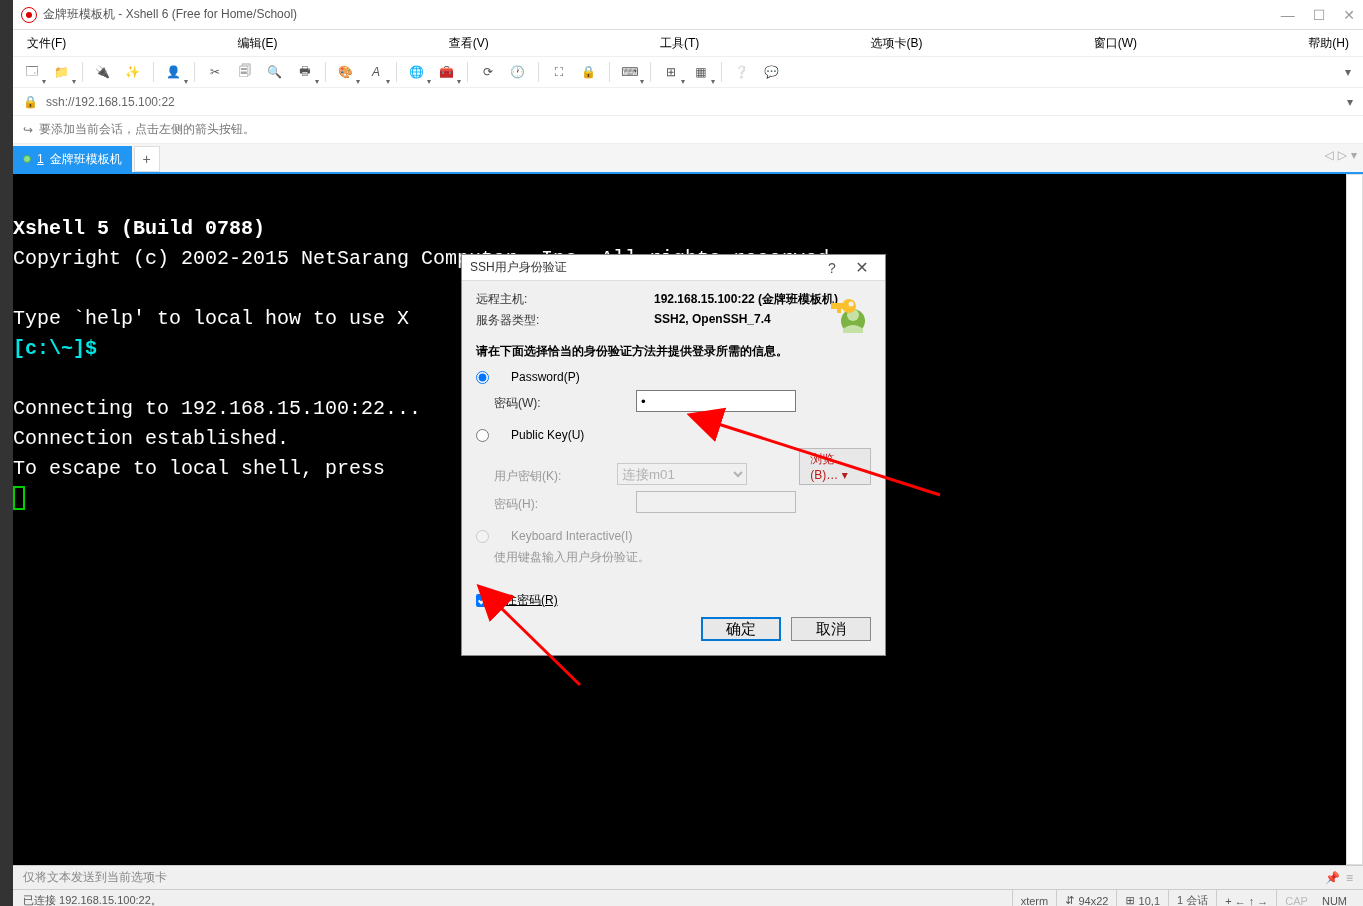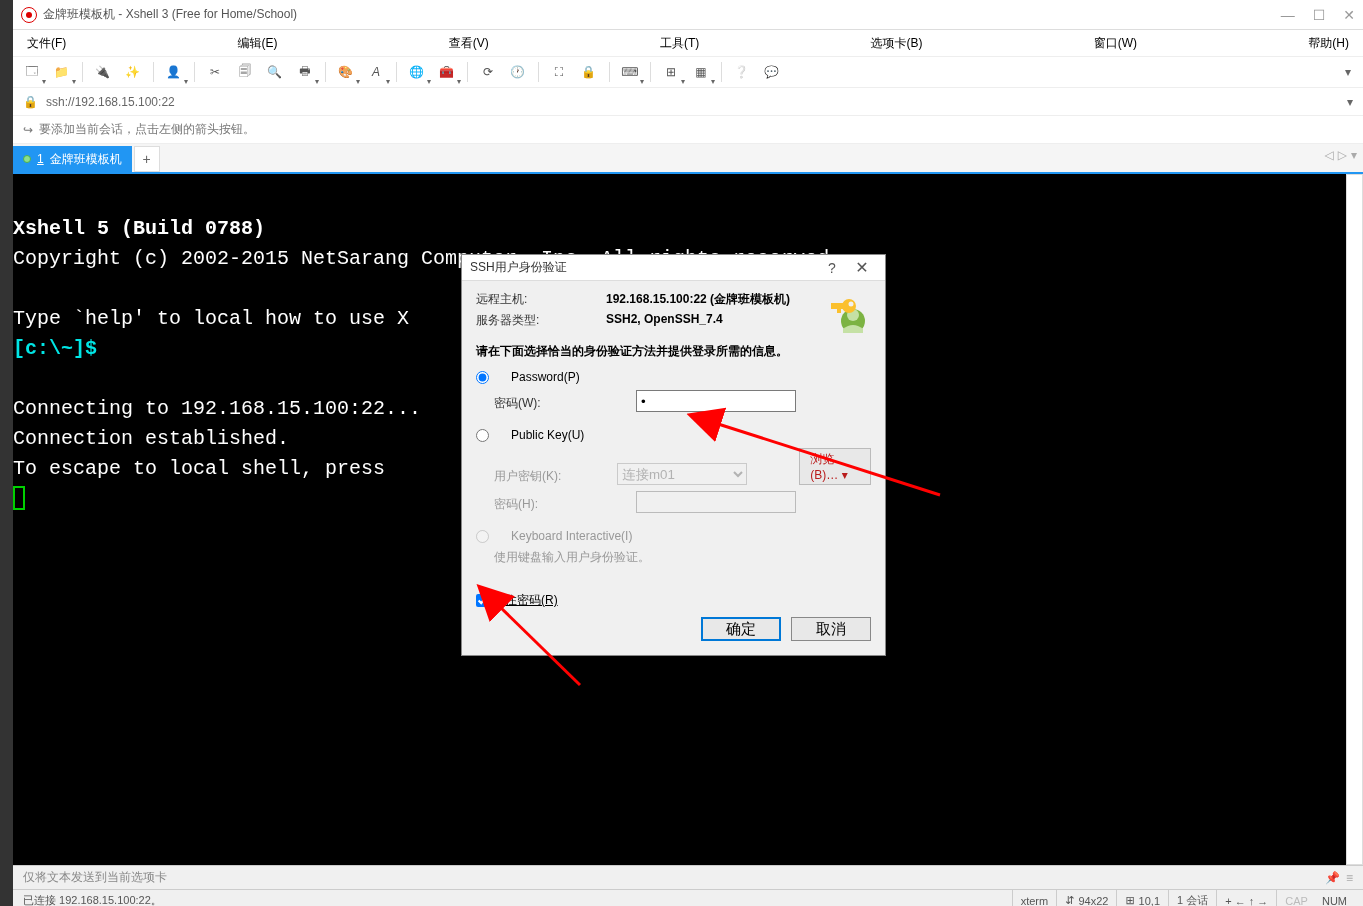--- a/index.html
+++ b/index.html
@@ -49,21 +49,21 @@
 .statusbar .spacer { flex: 1; }
 .statusbar .seg { padding: 0 8px; border-left: 1px solid #ccc; height: 100%; display: flex; align-items: center; gap: 4px; }
 
 .dialog { position: absolute; left: 461px; top: 254px; width: 425px; background: #f0f0f0; border: 1px solid #888; box-shadow: 2px 2px 6px rgba(0,0,0,0.2); z-index: 100; font-size: 12px; }
 .dlg-title { height: 26px; background: #fff; display: flex; align-items: center; padding: 0 8px; border-bottom: 1px solid #ddd; }
 .dlg-title .t { flex: 1; color: #333; font-size: 12px; }
 .dlg-title .q { width: 30px; text-align: center; color: #555; font-size: 14px; }
 .dlg-title .x { width: 30px; text-align: center; color: #555; font-size: 16px; }
 
 .dlg-info { padding: 10px 14px; position: relative; }
-.dlg-info .row { display: flex; margin-bottom: 4px; }
+.dlg-info .row { display: flex; margin-bottom: 4px; gap: 48px; }
 .dlg-info .label { width: 130px; color: #333; }
 .dlg-info .value { font-weight: bold; color: #000; }
 .dlg-info .key-icon { position: absolute; right: 14px; top: 8px; width: 48px; height: 48px; }
 
 .dlg-prompt { padding: 0 14px 10px 14px; font-weight: bold; color: #000; }
 
 .dlg-section { padding: 0 14px 10px 14px; }
 .radio-row { display: flex; align-items: center; gap: 22px; margin-bottom: 6px; }
 .radio-row input[type=radio] { margin: 0; }
 .field-row { display: flex; align-items: flex-end; margin-bottom: 6px; padding-left: 18px; gap: 44px; }
@@ -84,21 +84,21 @@
 
 svg.anno { position: absolute; left: 0; top: 0; width: 1363px; height: 906px; pointer-events: none; z-index: 200; }
 </style>
 </head>
 <body>
 
 <div class="sidebar-left"></div>
 
 <div class="titlebar">
   <span class="icon-app"></span>
-  <span class="title">金牌班模板机 - Xshell 3 (Free for Home/School)</span>
+  <span class="title">金牌班模板机 - Xshell 6 (Free for Home/School)</span>
   <div class="win-controls">
     <span>—</span>
     <span>☐</span>
     <span>✕</span>
   </div>
 </div>
 
 <div class="menubar">
   <span class="mi">文件(F)</span>
   <span class="mi">编辑(E)</span>

